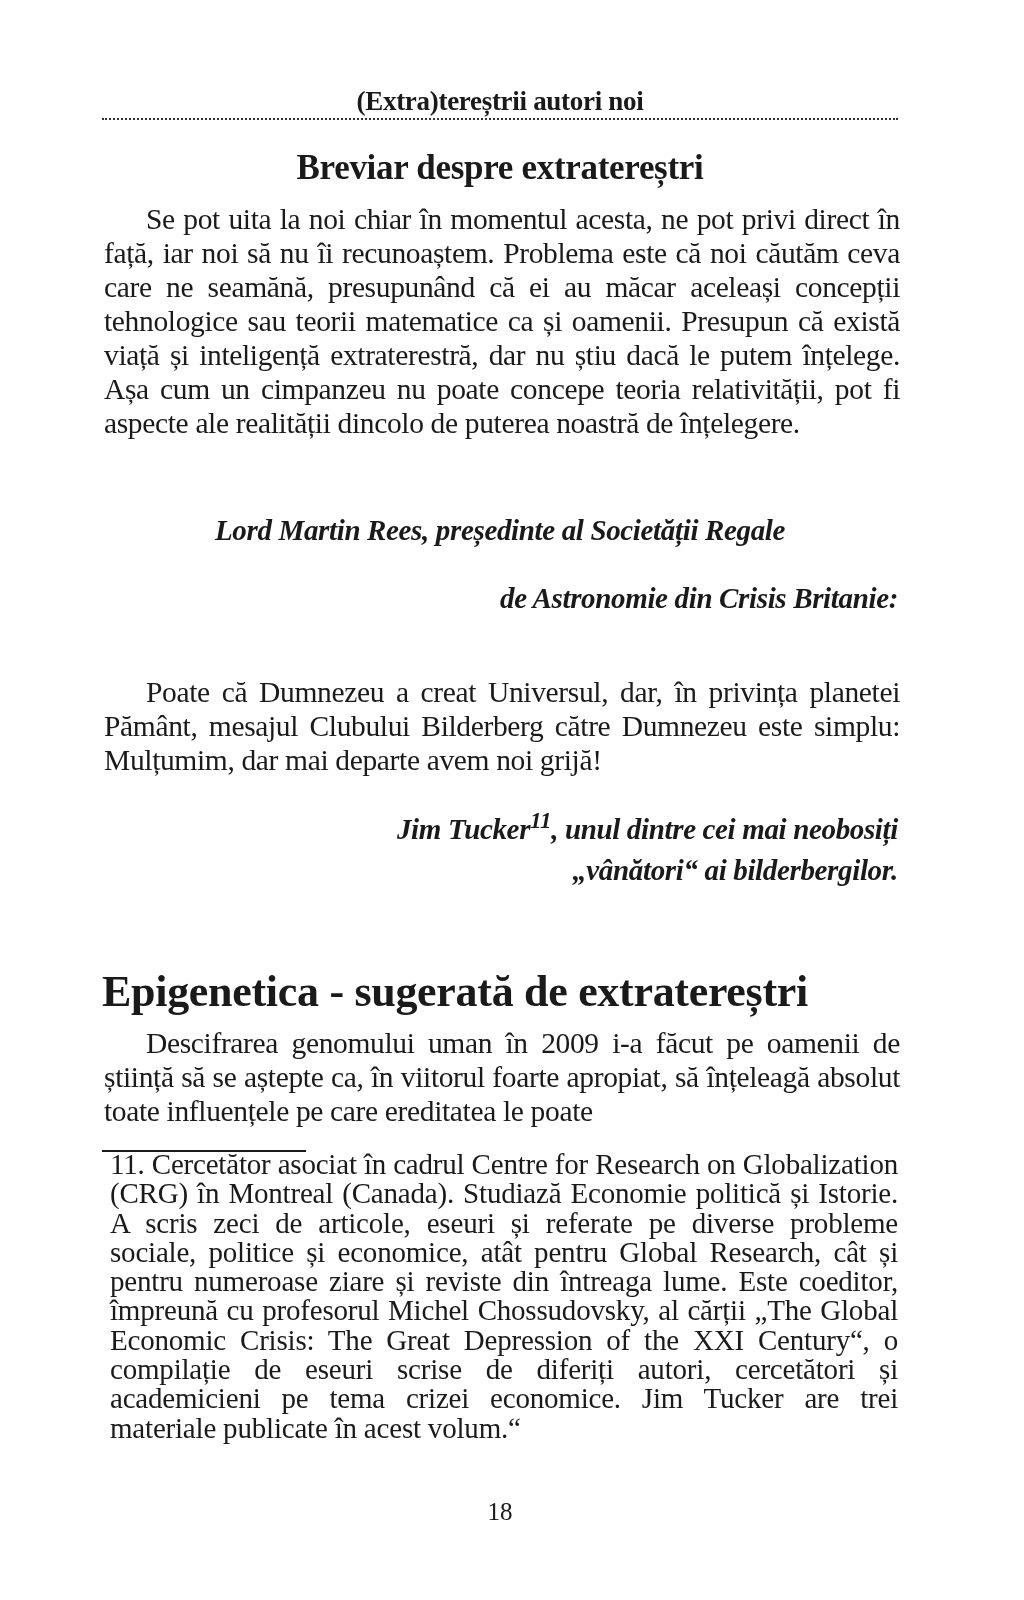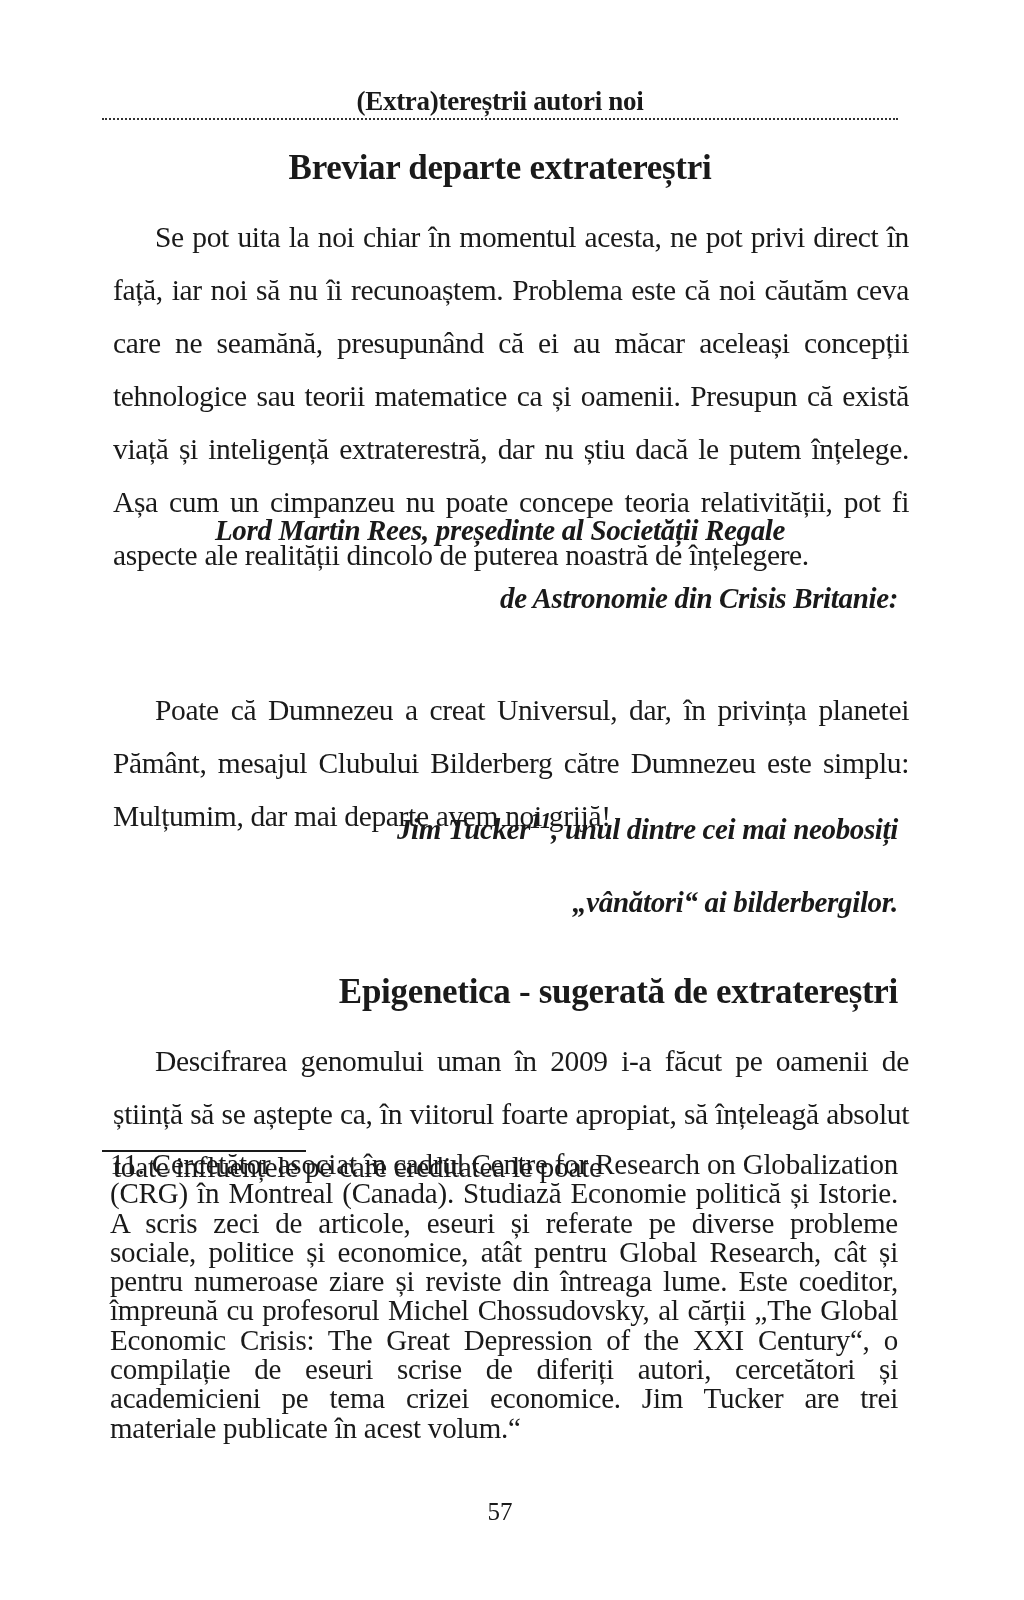--- a/index.html
+++ b/index.html
@@ -49,36 +49,36 @@
       font-size: 35px;
       font-weight: bold;
       line-height: 44px;
       letter-spacing: -0.3px;
     }
     .section-title-left {
       position: absolute;
       top: 970px;
       left: 0;
       width: 796px;
-      text-align: right;
-      font-size: 35px;
+      text-align: left;
+      font-size: 44px;
       font-weight: bold;
       line-height: 44px;
       letter-spacing: -0.3px;
     }
     .para {
       position: absolute;
       left: 0;
       width: 796px;
       font-size: 29.5px;
-      line-height: 53px;
+      line-height: 34px;
       text-align: justify;
       text-align-last: left;
       letter-spacing: -0.35px;
-      margin: 11px;
+      margin: 2px;
     }
     .para .indent { display: inline-block; width: 42px; }
     .attrib {
       position: absolute;
       left: 0;
       width: 796px;
       font-size: 29px;
       line-height: 41px;
       text-align: right;
       font-style: italic;
@@ -121,34 +121,34 @@
     }
   </style>
 </head>
 <body>
 
 <div class="page">
 
   <div class="running-head">(Extra)tereștrii autori noi</div>
   <div class="running-rule"></div>
 
-  <h2 class="section-title-center" style="margin:0;">Breviar departe extratereștri</h2>
+  <h2 class="section-title-center" style="margin:0;">Breviar despre extratereștri</h2>
 
   <p class="para" style="top:200px;"><span class="indent"></span><span>Se pot uita la noi chiar în momentul acesta, ne pot privi direct în față, iar noi să nu îi recunoaștem. Problema este că noi căutăm ceva care ne seamănă, presupunând că ei au măcar aceleași concepții tehnologice sau teorii matematice ca și oamenii. Presupun că există viață și inteligență extraterestră, dar nu știu dacă le putem înțelege. Așa cum un cimpanzeu nu poate concepe teoria relativității, pot fi aspecte ale realității dincolo de puterea noastră de înțelegere.</span></p>
 
   <div class="attrib" style="top:510px;text-align:center;">Lord Martin Rees, președinte al Societății Regale</div>
   <div class="attrib" style="top:578px;">de Astronomie din Crisis Britanie:</div>
 
   <p class="para" style="top:673px;"><span class="indent"></span><span>Poate că Dumnezeu a creat Universul, dar, în privința planetei Pământ, mesajul Clubului Bilderberg către Dumnezeu este simplu: Mulțumim, dar mai departe avem noi grijă!</span></p>
 
   <div class="attrib" style="top:809px;"><span>Jim Tucker</span><sup>11</sup><span>, unul dintre cei mai neobosiți</span></div>
-  <div class="attrib" style="top:882px;">„vânători“ ai bilderbergilor.</div>
+  <div class="attrib" style="top:850px;">„vânători“ ai bilderbergilor.</div>
 
   <h2 class="section-title-left" style="margin:0;">Epigenetica - sugerată de extratereștri</h2>
 
   <p class="para" style="top:1024px;"><span class="indent"></span><span>Descifrarea genomului uman în 2009 i-a făcut pe oamenii de știință să se aștepte ca, în viitorul foarte apropiat, să înțeleagă absolut toate influențele pe care ereditatea le poate</span></p>
 
   <div class="footnote-rule"></div>
   <p class="footnote"><span>11.</span> <span>Cercetător asociat în cadrul Centre for Research on Globalization (CRG) în Montreal (Canada). Studiază Economie politică și Istorie. A scris zeci de articole, eseuri și referate pe diverse probleme sociale, politice și economice, atât pentru Global Research, cât și pentru numeroase ziare și reviste din întreaga lume. Este coeditor, împreună cu profesorul Michel Chossudovsky, al cărții „The Global Economic Crisis: The Great Depression of the XXI Century“, o compilație de eseuri scrise de diferiți autori, cercetători și academicieni pe tema crizei economice. Jim Tucker are trei materiale publicate în acest volum.“</span></p>
 
-  <div class="page-number">57</div>
+  <div class="page-number">18</div>
 
 </div>
 
 </body></html>

